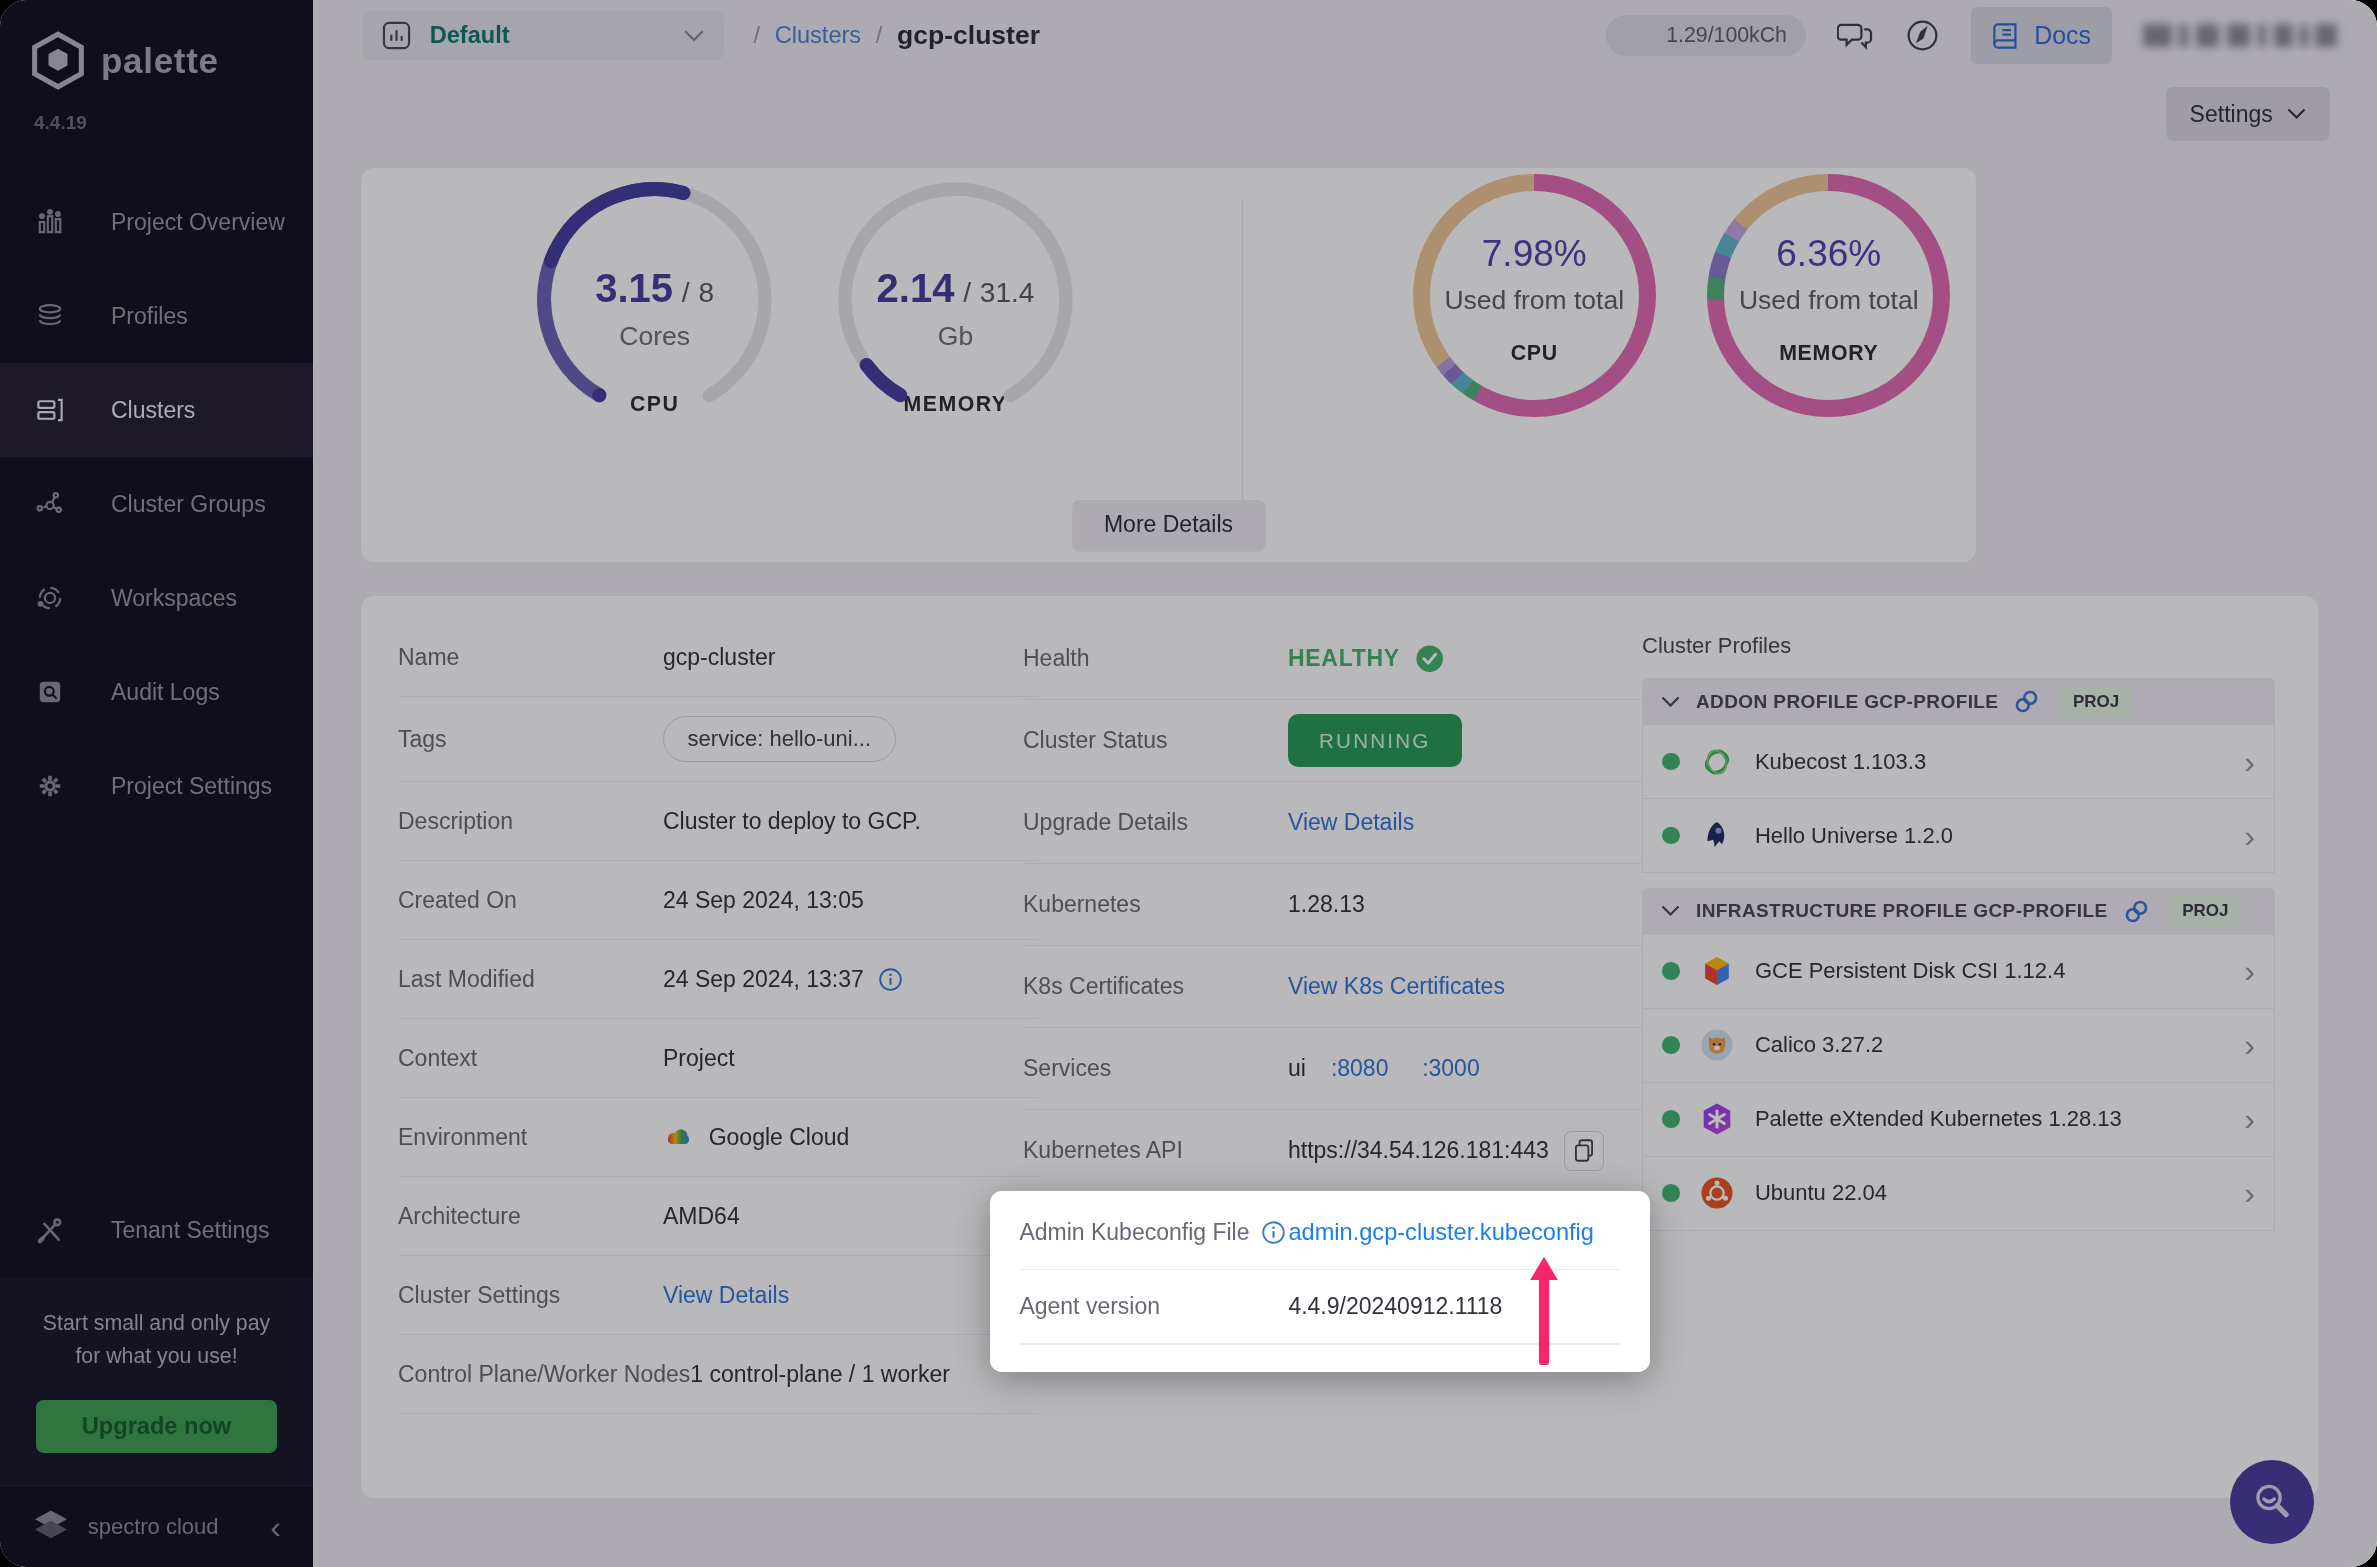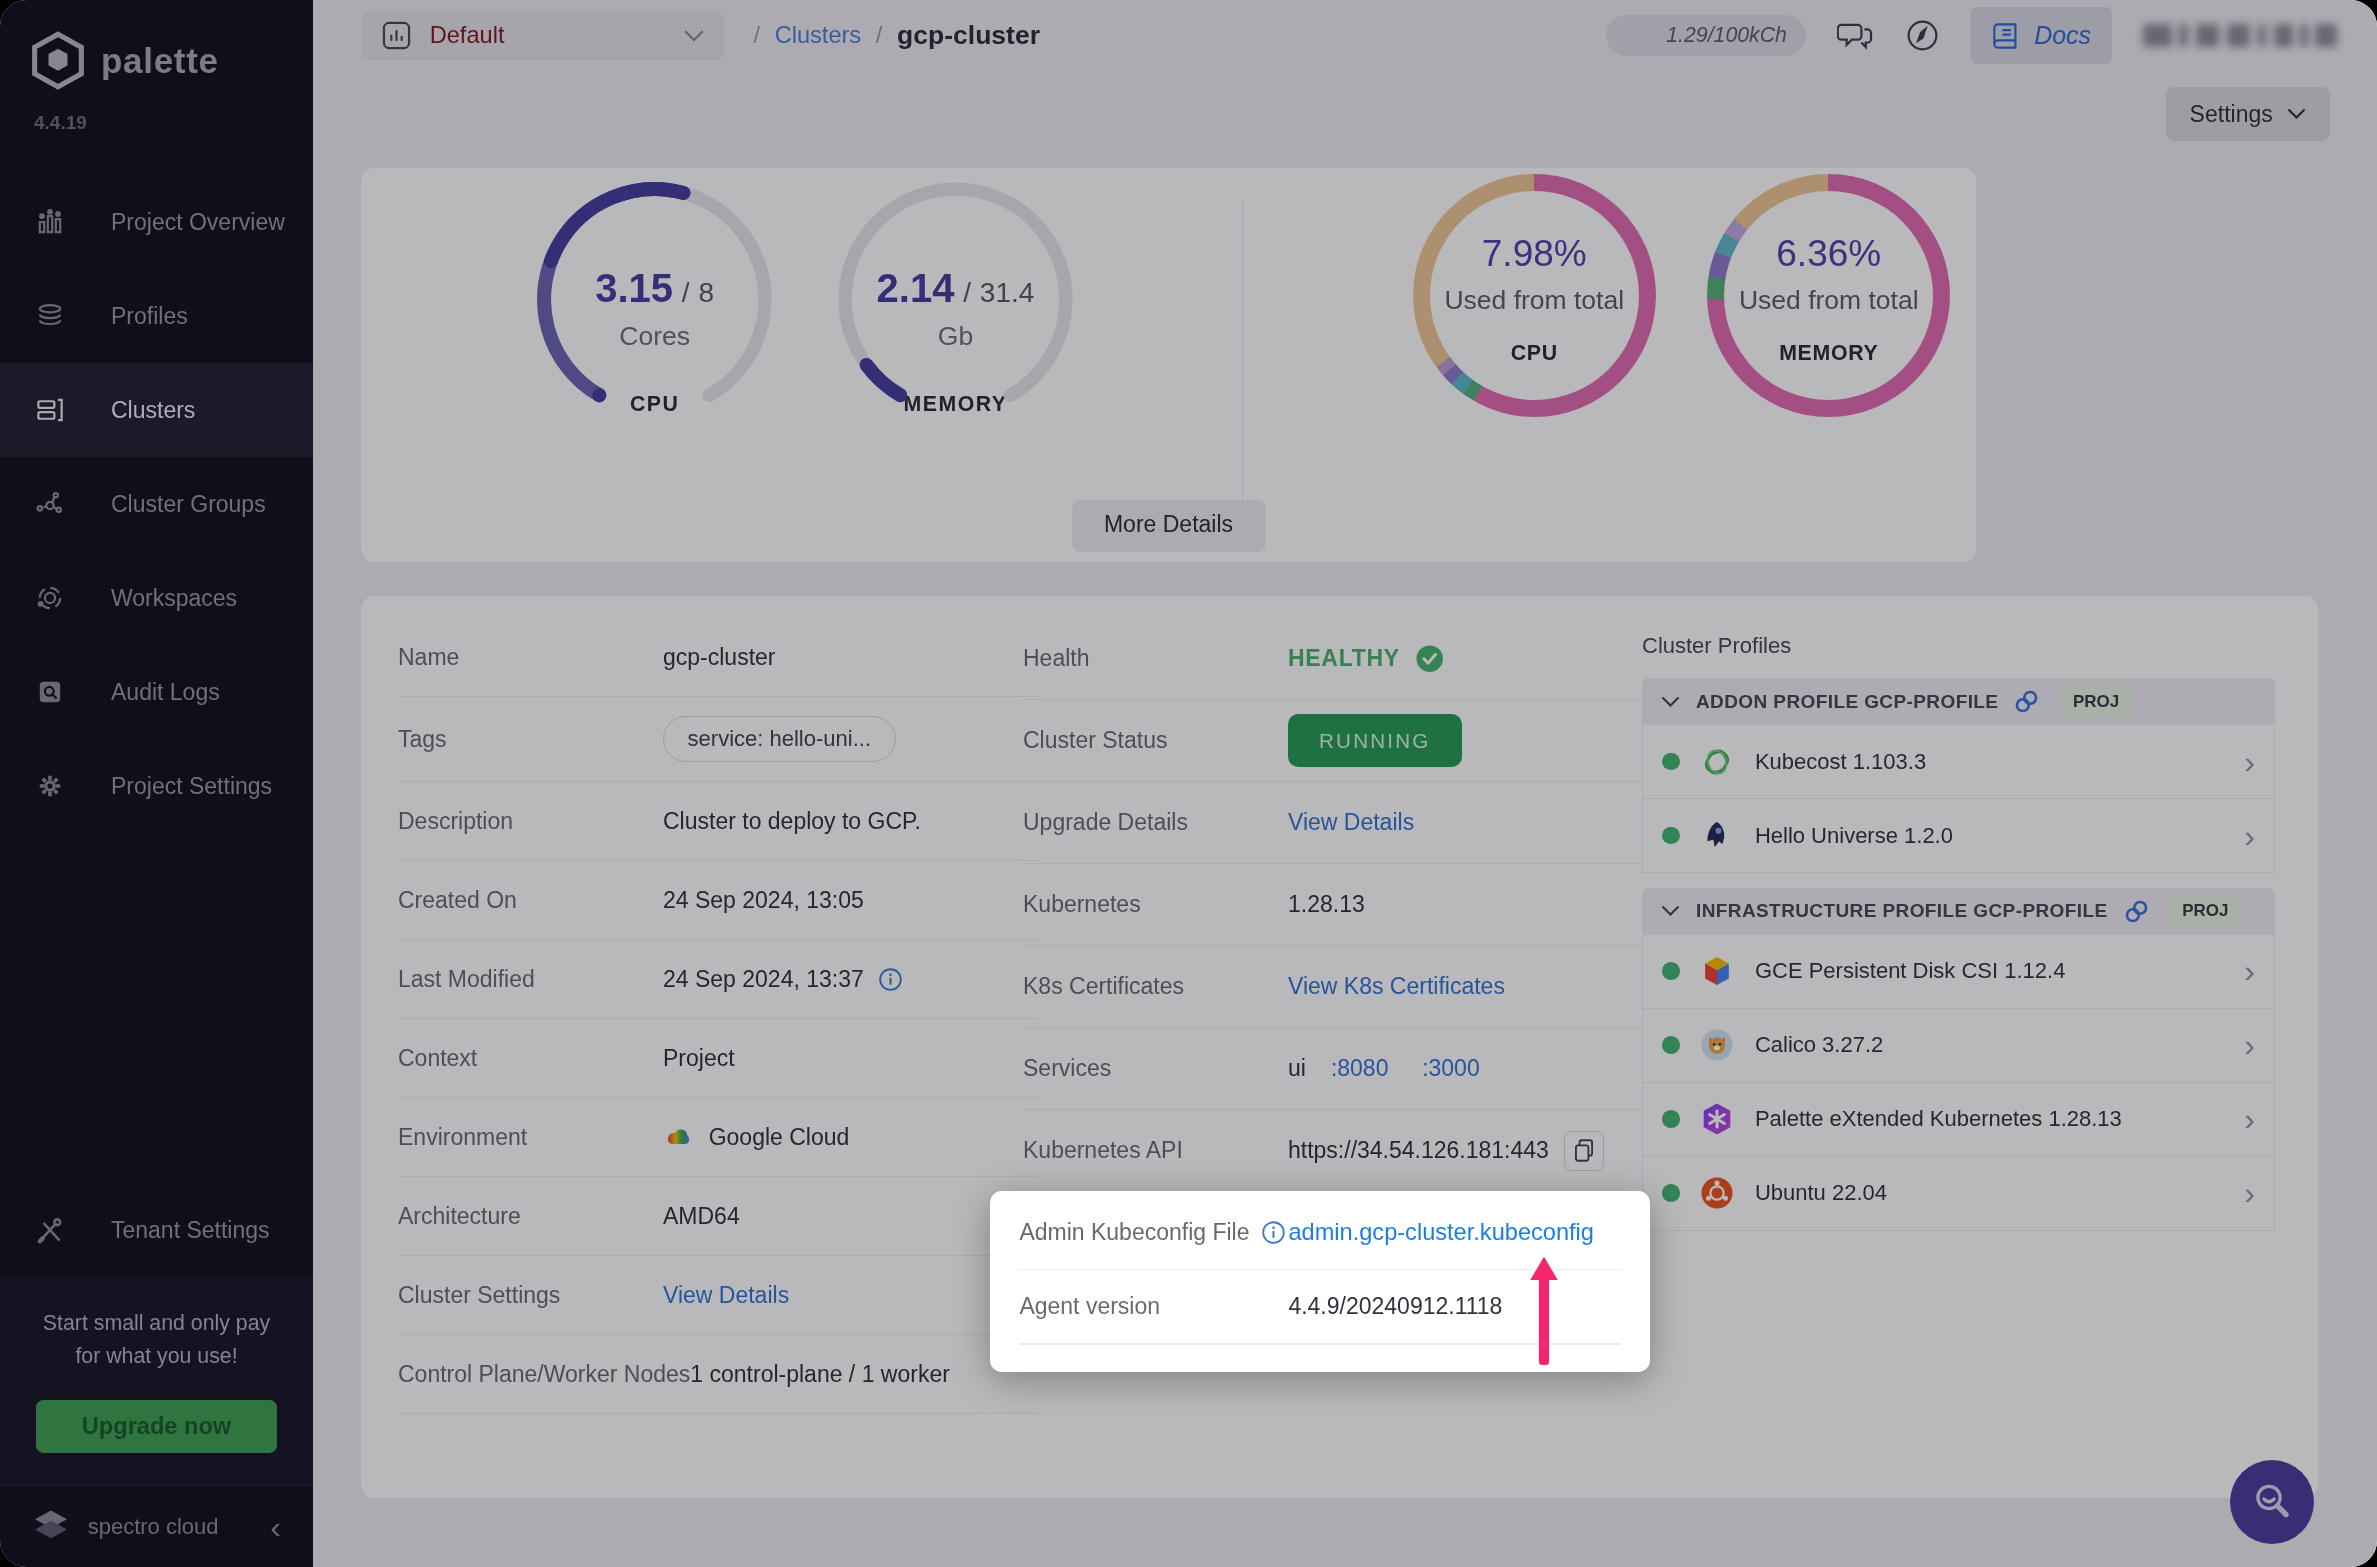--- a/index.html
+++ b/index.html
@@ -28,27 +28,27 @@
   .side-footer .sf-text { font-size:22px; color:#8f8c9b; }
   .collapse { margin-left:auto; font-size:32px; color:#8f8c9b; line-height:1; cursor:pointer; }
 
   
   .main-bg { position:absolute; left:313px; right:0; top:0; bottom:0; background:#ece9f0; }
 
   .header { position:absolute; left:313px; top:0; width:2065px; height:71px;
             display:flex; align-items:center; padding:0 41px 0 49px; }
   .proj-select { width:362px; height:49px; background:#e4e2e9; border-radius:7.4px;
                  display:flex; align-items:center; gap:17.7px; padding:0 19px; cursor:pointer; }
-  .proj-select .ps-label { font-size:23.6px; color:#7f1d1d; }
+  .proj-select .ps-label { font-size:23.6px; color:#0f766e;font-weight:bold; }
   .ps-chev { margin-left:auto; }
   .crumbs { display:flex; align-items:center; gap:14.7px; margin-left:29.4px; font-size:23.6px; }
   .crumb-slash { color:#9b98a6; }
   .crumb-link { color:#4d7fd0; cursor:pointer; }
   .crumb-cur { color:#2f2d3a; font-weight:600; font-size:26.5px; }
-  .header-right { margin-left:auto; display:flex; align-items:center; gap:31px;font-style:italic; }
+  .header-right { margin-left:auto; display:flex; align-items:center; gap:31px; }
   .usage-pill { width:200px; height:41px; border-radius:20.6px; background:#dcdae2;
                 display:flex; align-items:center; justify-content:flex-end; padding-right:19px;
                 font-size:21.3px; color:#5f5c6b; }
   .hdr-icon { cursor:pointer; display:flex; }
   .docs-btn { height:57px; background:#d6d7e2; border-radius:5.9px; display:flex; align-items:center;
               gap:13.2px; padding:0 20.6px; cursor:pointer; }
   .docs-btn .docs-label { font-size:25px; color:#2f6bd8; }
   .redact { display:flex; gap:7.4px; align-items:center; filter:blur(4.4px); }
   .redact i { display:block; height:23.6px; background:#8d8a98; border-radius:2.9px; }
 

